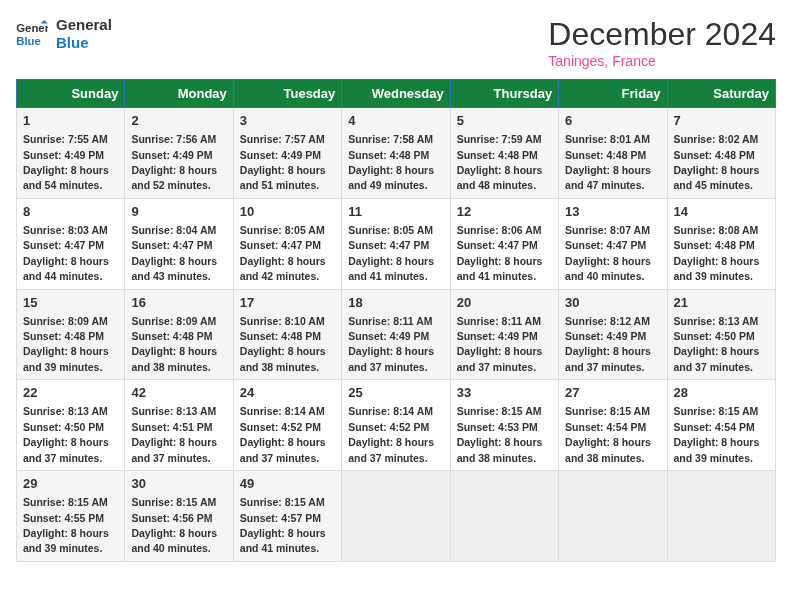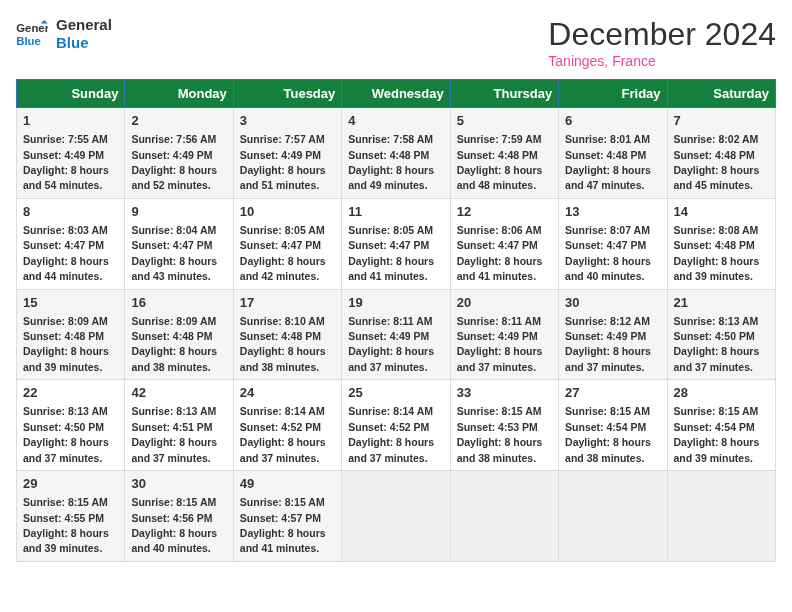--- a/index.html
+++ b/index.html
@@ -132,21 +132,21 @@
         <td><span class="day-num">10</span><span class="day-detail">Sunrise: 8:05 AM<br>Sunset: 4:47 PM<br>Daylight: 8 hours and 42 minutes.</span></td>
         <td><span class="day-num">11</span><span class="day-detail">Sunrise: 8:05 AM<br>Sunset: 4:47 PM<br>Daylight: 8 hours and 41 minutes.</span></td>
         <td><span class="day-num">12</span><span class="day-detail">Sunrise: 8:06 AM<br>Sunset: 4:47 PM<br>Daylight: 8 hours and 41 minutes.</span></td>
         <td><span class="day-num">13</span><span class="day-detail">Sunrise: 8:07 AM<br>Sunset: 4:47 PM<br>Daylight: 8 hours and 40 minutes.</span></td>
         <td><span class="day-num">14</span><span class="day-detail">Sunrise: 8:08 AM<br>Sunset: 4:48 PM<br>Daylight: 8 hours and 39 minutes.</span></td>
       </tr>
       <tr>
         <td><span class="day-num">15</span><span class="day-detail">Sunrise: 8:09 AM<br>Sunset: 4:48 PM<br>Daylight: 8 hours and 39 minutes.</span></td>
         <td><span class="day-num">16</span><span class="day-detail">Sunrise: 8:09 AM<br>Sunset: 4:48 PM<br>Daylight: 8 hours and 38 minutes.</span></td>
         <td><span class="day-num">17</span><span class="day-detail">Sunrise: 8:10 AM<br>Sunset: 4:48 PM<br>Daylight: 8 hours and 38 minutes.</span></td>
-        <td><span class="day-num">19</span><span class="day-detail">Sunrise: 8:11 AM<br>Sunset: 4:49 PM<br>Daylight: 8 hours and 37 minutes.</span></td>
+        <td><span class="day-num">18</span><span class="day-detail">Sunrise: 8:11 AM<br>Sunset: 4:49 PM<br>Daylight: 8 hours and 37 minutes.</span></td>
         <td><span class="day-num">20</span><span class="day-detail">Sunrise: 8:11 AM<br>Sunset: 4:49 PM<br>Daylight: 8 hours and 37 minutes.</span></td>
         <td><span class="day-num">30</span><span class="day-detail">Sunrise: 8:12 AM<br>Sunset: 4:49 PM<br>Daylight: 8 hours and 37 minutes.</span></td>
         <td><span class="day-num">21</span><span class="day-detail">Sunrise: 8:13 AM<br>Sunset: 4:50 PM<br>Daylight: 8 hours and 37 minutes.</span></td>
       </tr>
       <tr>
         <td><span class="day-num">22</span><span class="day-detail">Sunrise: 8:13 AM<br>Sunset: 4:50 PM<br>Daylight: 8 hours and 37 minutes.</span></td>
         <td><span class="day-num">42</span><span class="day-detail">Sunrise: 8:13 AM<br>Sunset: 4:51 PM<br>Daylight: 8 hours and 37 minutes.</span></td>
         <td><span class="day-num">24</span><span class="day-detail">Sunrise: 8:14 AM<br>Sunset: 4:52 PM<br>Daylight: 8 hours and 37 minutes.</span></td>
         <td><span class="day-num">25</span><span class="day-detail">Sunrise: 8:14 AM<br>Sunset: 4:52 PM<br>Daylight: 8 hours and 37 minutes.</span></td>
         <td><span class="day-num">33</span><span class="day-detail">Sunrise: 8:15 AM<br>Sunset: 4:53 PM<br>Daylight: 8 hours and 38 minutes.</span></td>

